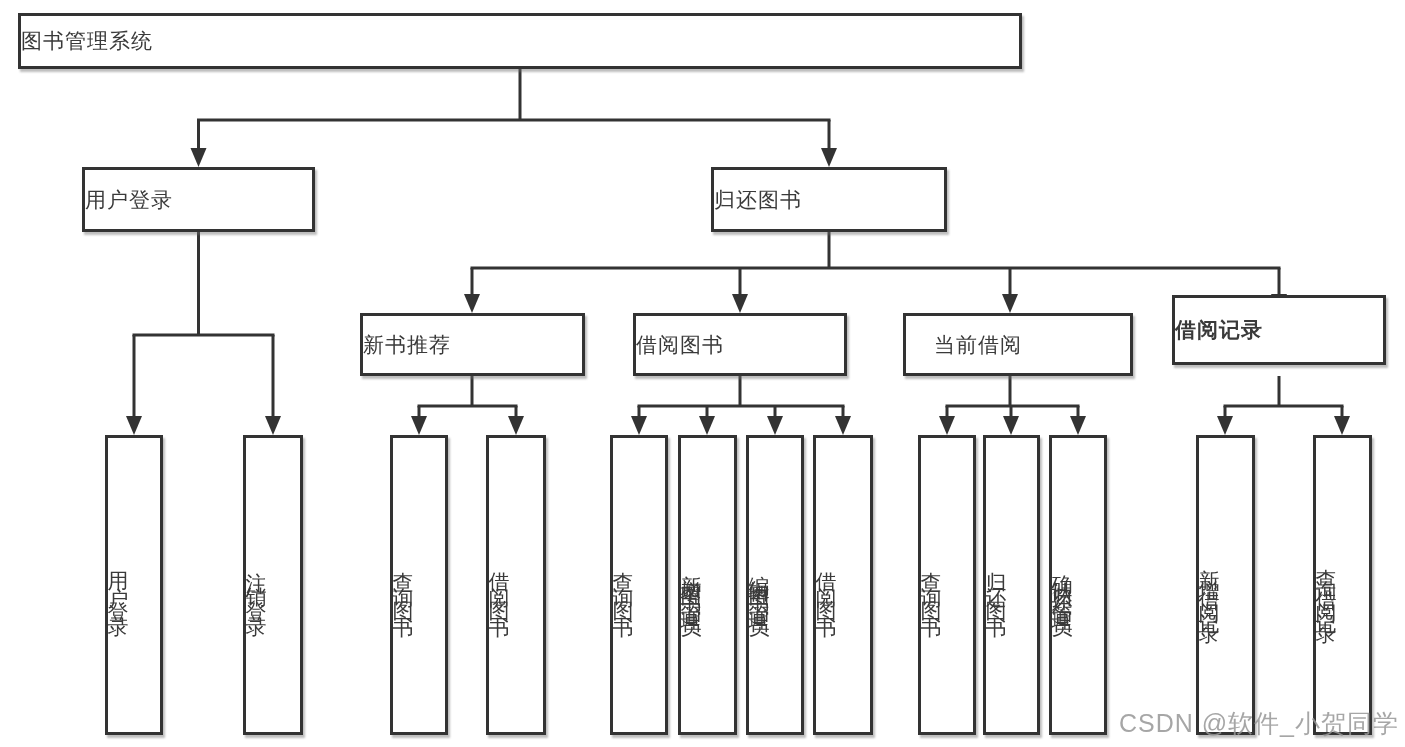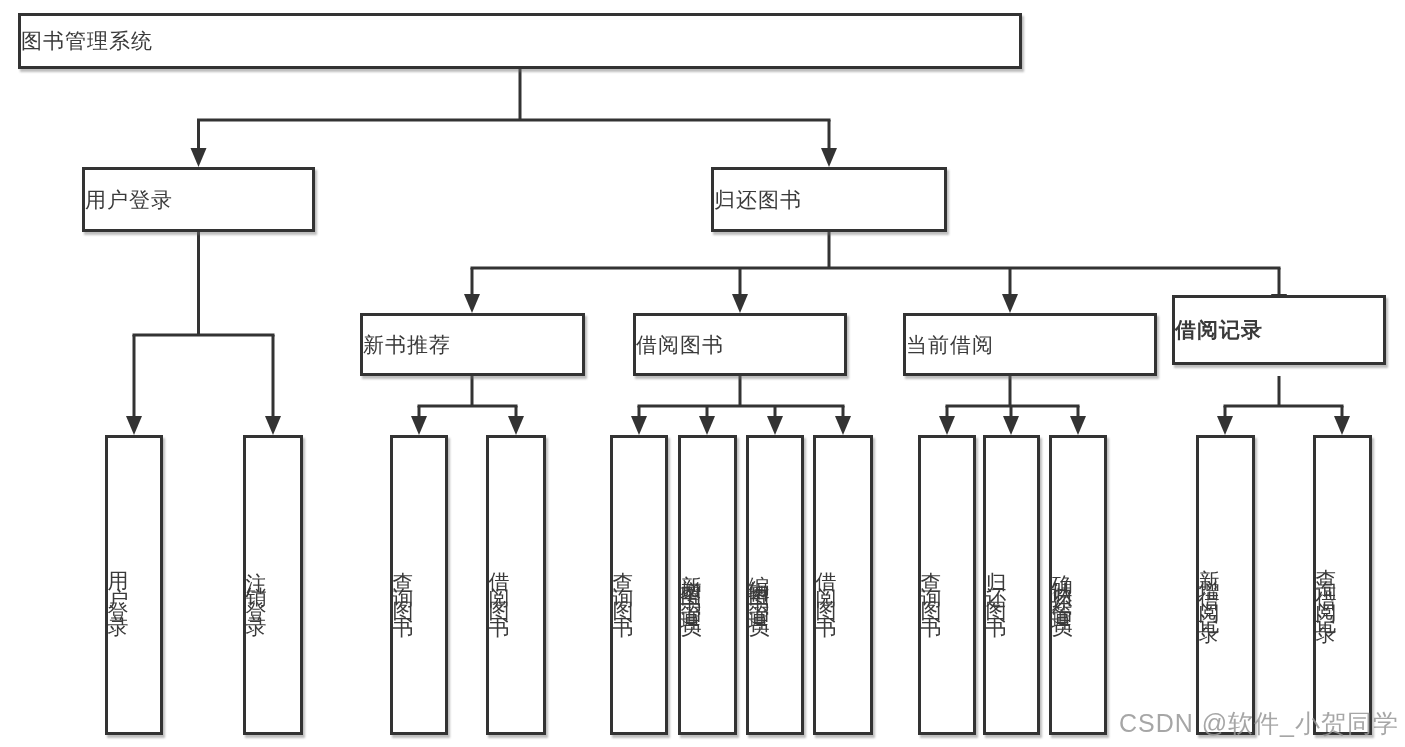--- a/index.html
+++ b/index.html
@@ -21,21 +21,21 @@
   .sp-wide .lbl{letter-spacing:15px;}
   .sp-mid  .lbl{letter-spacing:11px;}
   .sp-narrow .lbl{letter-spacing:6px;}
 
   
   #n-root{left:18px;top:13px;width:1004px;height:56px;}
   #n-user-login{left:82px;top:167px;width:233px;height:65px;}
   #n-book-mgmt{left:711px;top:167px;width:236px;height:65px;}
   #n-new-books{left:360px;top:313px;width:225px;height:63px;}
   #n-book-borrow{left:633px;top:313px;width:214px;height:63px;}
-  #n-current-borrow{left:903px;top:313px;width:254px;height:63px;}
+  #n-current-borrow{left:903px;top:313px;width:230px;height:63px;padding-left:28px;}
   #n-borrow-records{left:1172px;top:295px;width:214px;height:70px;font-weight:bold;}
   .node.v{top:435px;height:300px;}
   #n-login{left:105px;width:58px;}
   #n-logout{left:243px;width:60px;}
   #n-nb-query{left:390px;width:58px;}
   #n-nb-borrow{left:486px;width:60px;}
   #n-bb-query{left:610px;width:58px;}
   #n-bb-add{left:678px;width:59px;}
   #n-bb-edit{left:746px;width:58px;}
   #n-bb-borrow{left:813px;width:60px;}

